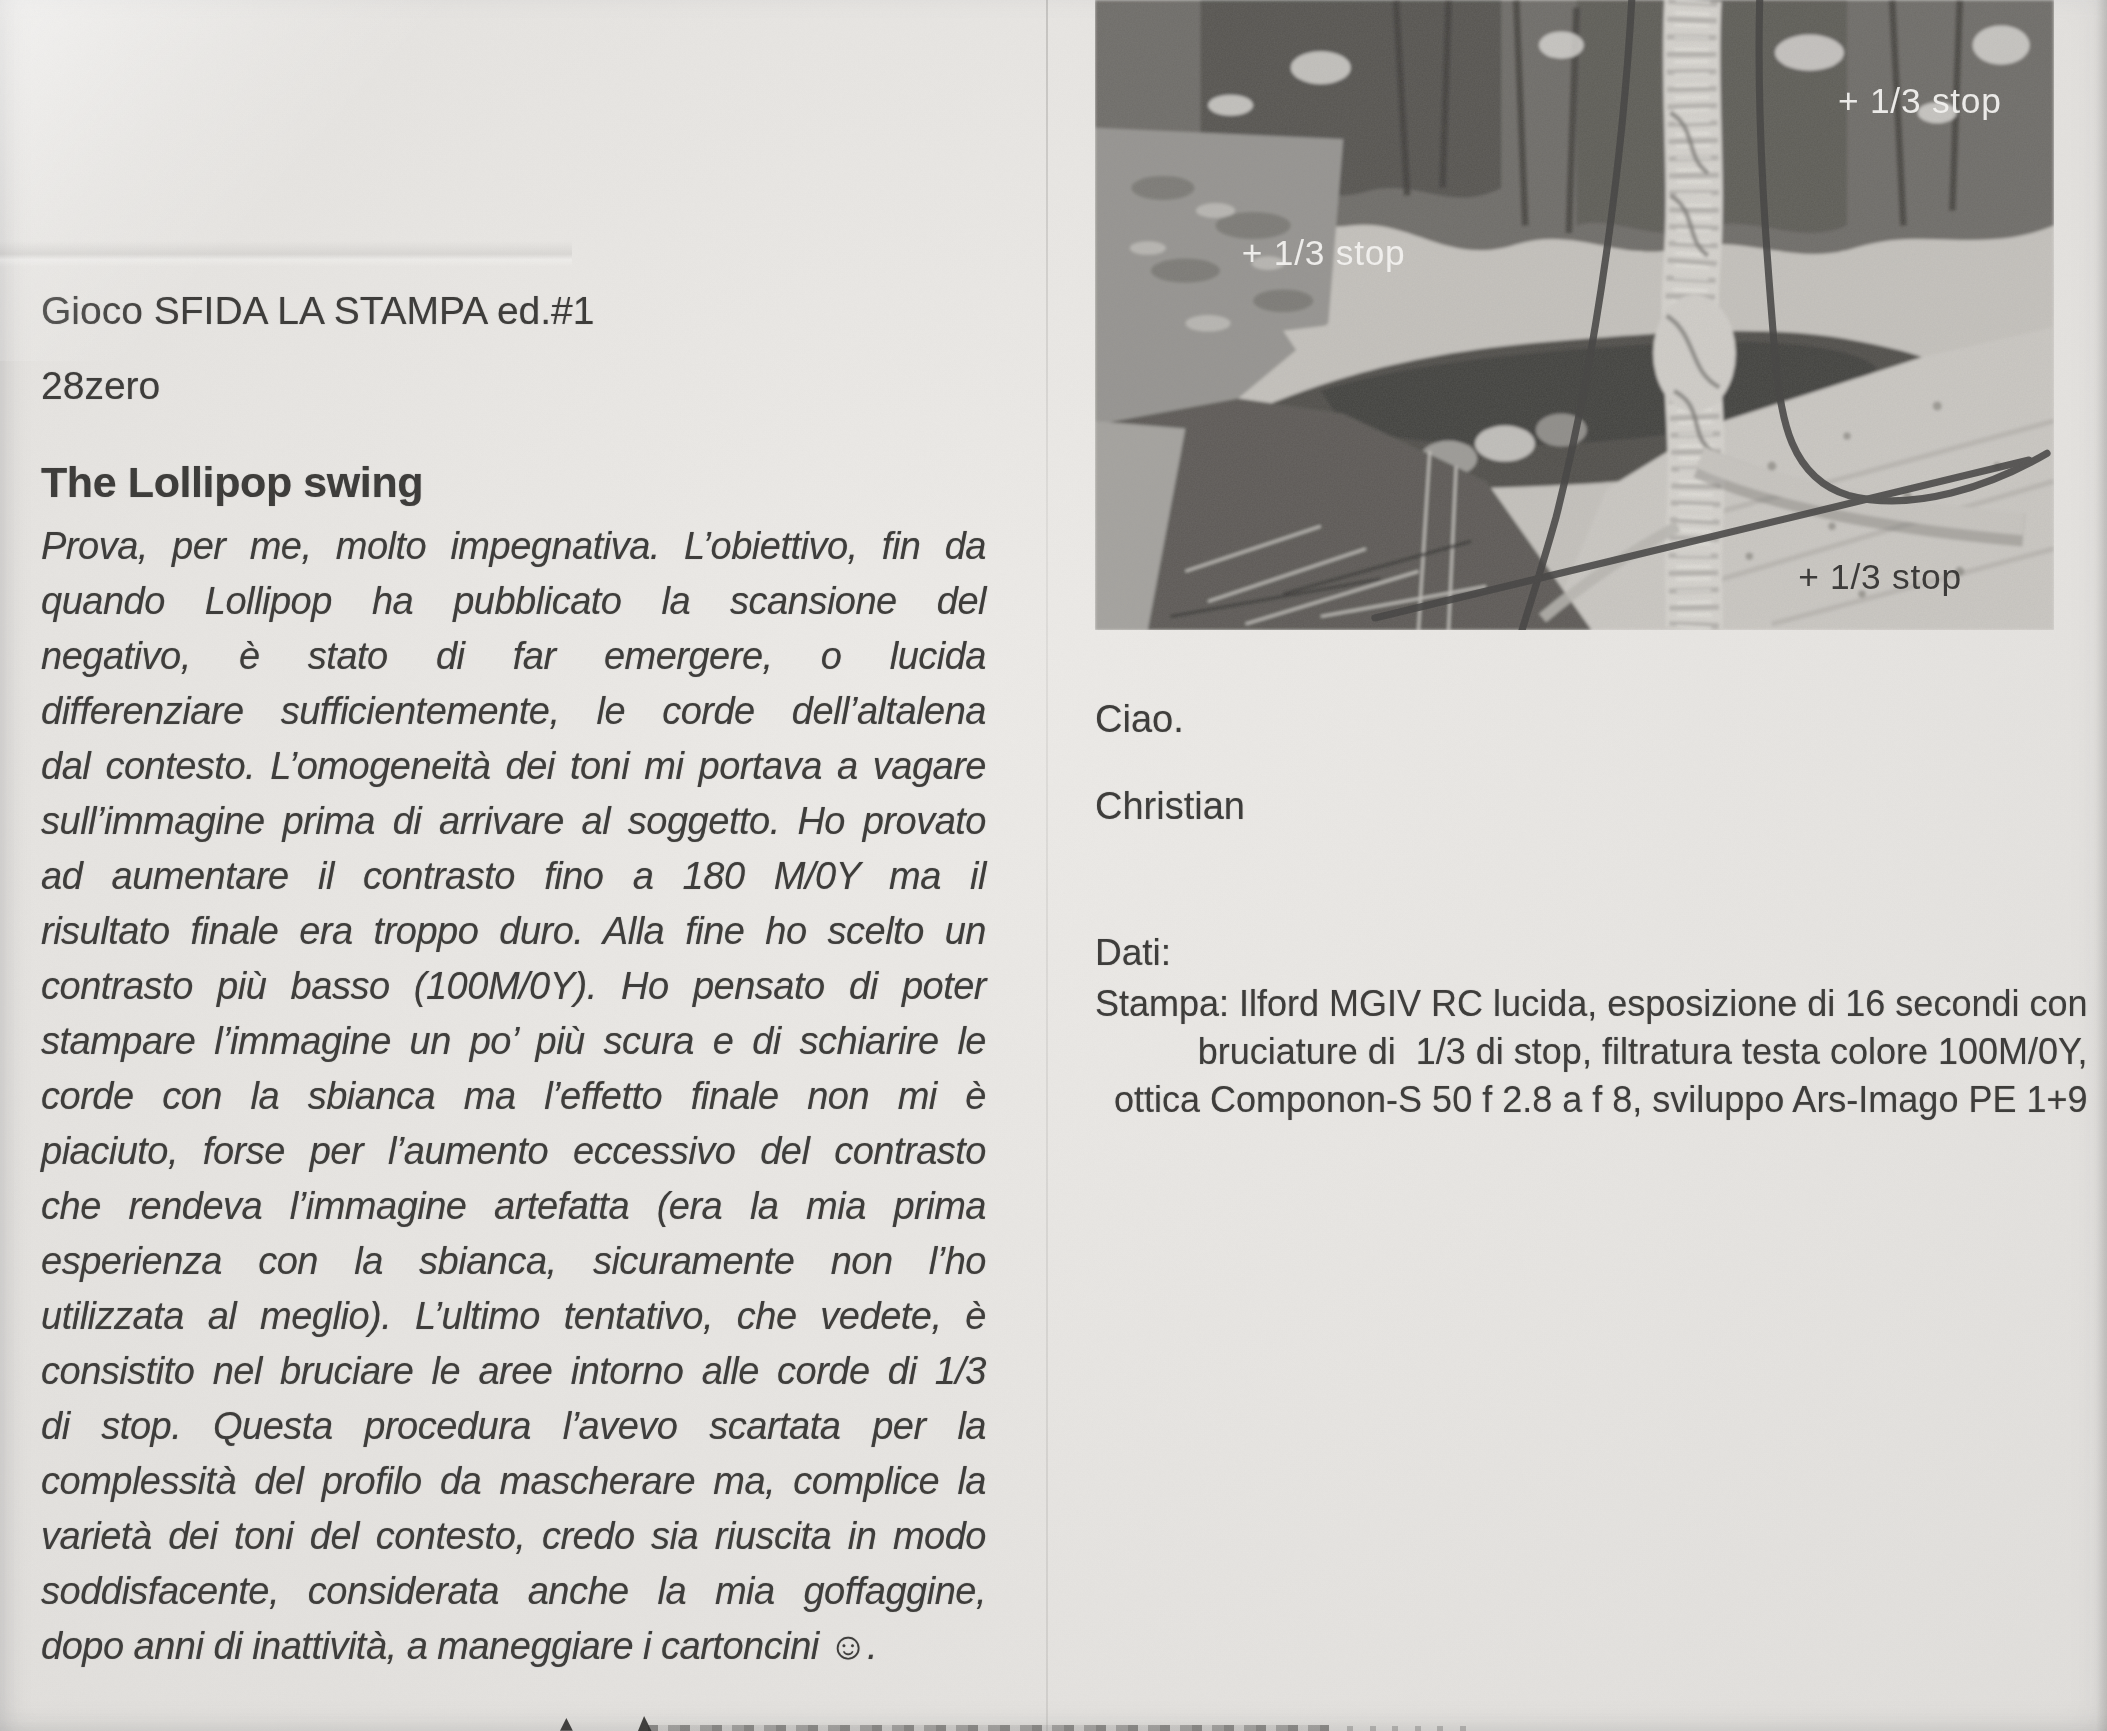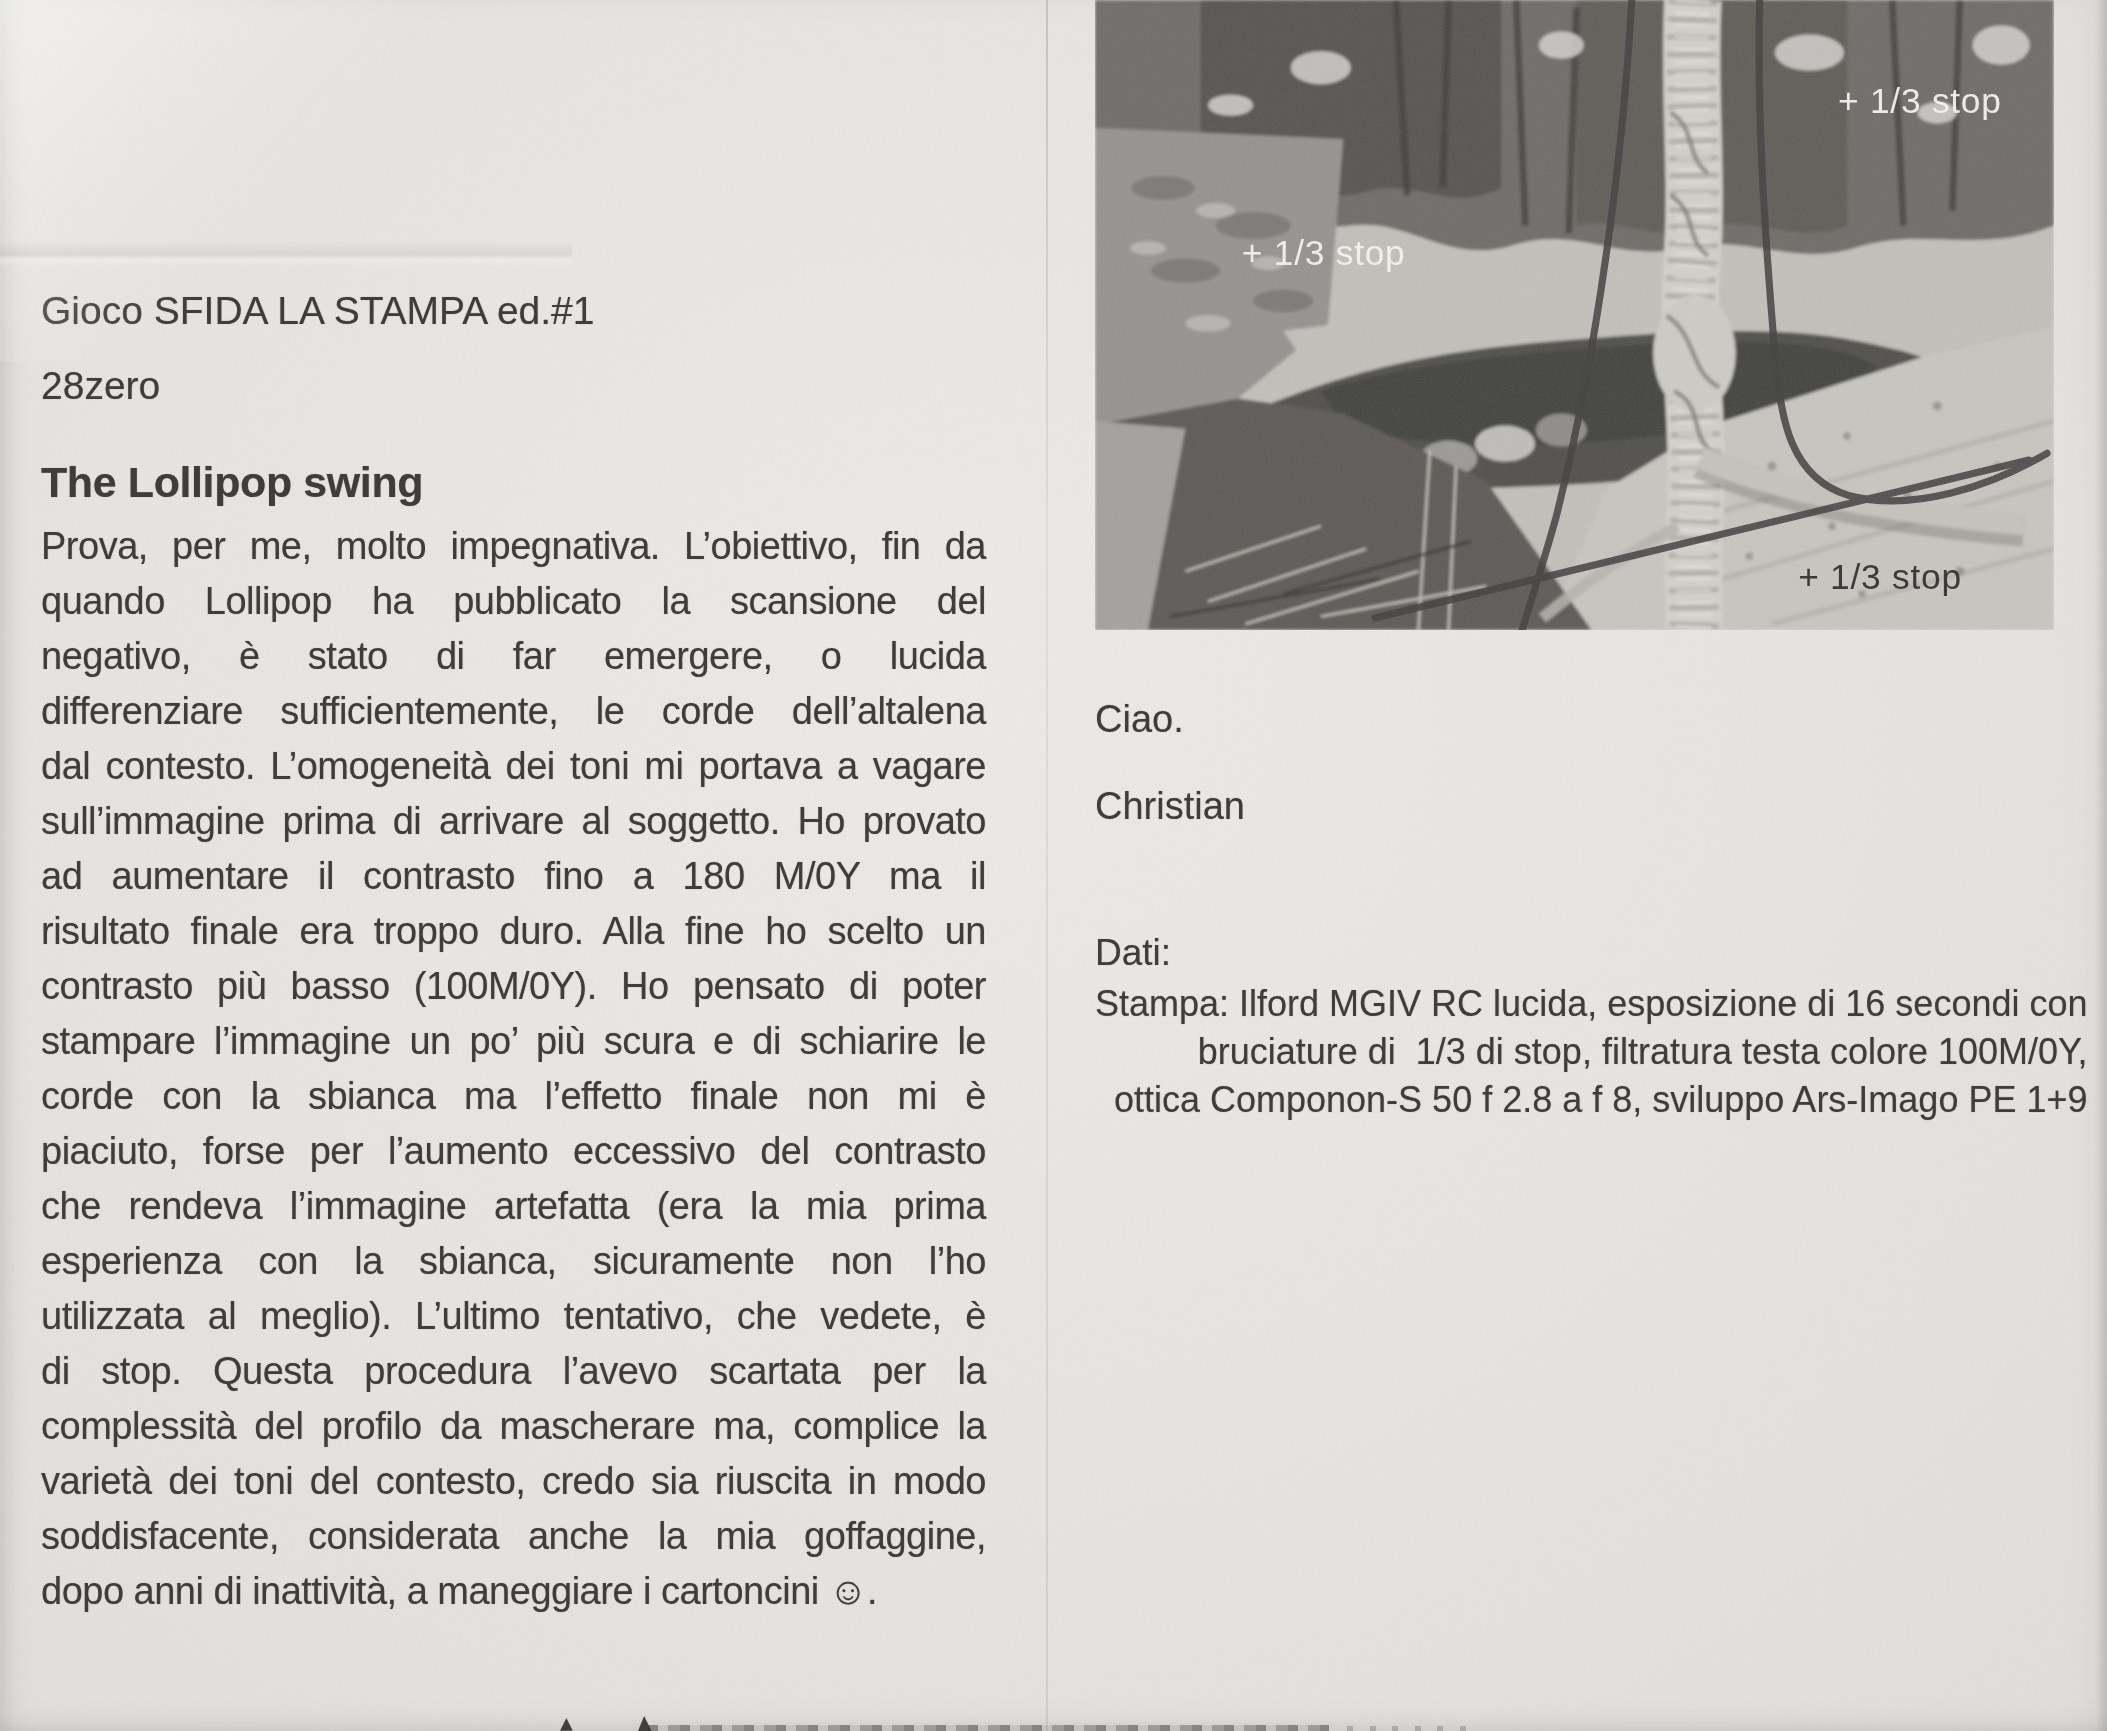--- a/index.html
+++ b/index.html
@@ -8,21 +8,21 @@
     overflow:hidden;font-family:"Liberation Sans",sans-serif;color:#3c3b39;
     box-shadow:inset 16.6px 0 30px -16.6px rgba(95,95,100,.28),
                inset -19.6px 0 38px -21px rgba(120,120,124,.22),
                inset 0 -16.6px 34px -19.6px rgba(110,110,112,.20),
                inset 0 13.5px 30px -19.6px rgba(255,255,255,.5);}
   .txt{position:absolute;text-shadow:0 0 1.1px rgba(60,59,57,.45);}
   .game-title{left:41px;top:287px;font-size:39px;line-height:47px;}
   .alias{left:41px;top:346px;font-size:39px;line-height:47px;margin-top:16px;}
   .print-title{left:41px;top:457px;font-size:43px;line-height:51px;font-weight:700;letter-spacing:-0.4px;}
   .body-block{position:absolute;left:41px;top:519px;width:945px;font-size:38px;
-    line-height:55px;letter-spacing:-0.5px;}
+    line-height:55px;letter-spacing:-0.5px;font-style:italic;}
   .bline{text-align:justify;text-align-last:justify;white-space:normal;
     text-shadow:0 0 1.1px rgba(60,59,57,.45);}
   .bline.last{text-align-last:left;}
   .photo-wrap{position:absolute;left:1095px;top:0;width:1118px;height:630px;}
   .salutation{left:1095px;top:697px;font-size:38px;line-height:45px;}
   .signature{left:1095px;top:784px;font-size:38px;line-height:45px;}
   .details-label{left:1095px;top:930px;font-size:37px;line-height:45px;}
   .details-block{position:absolute;left:1095px;top:980px;font-size:36px;line-height:48px;text-align:right;}
   .dline{white-space:pre;text-shadow:0 0 1.1px rgba(60,59,57,.45);}
   
@@ -67,20 +67,21 @@
       <div class="bline">sull’immagine prima di arrivare al soggetto. Ho provato</div>
       <div class="bline">ad aumentare il contrasto fino a 180 M/0Y ma il</div>
       <div class="bline">risultato finale era troppo duro. Alla fine ho scelto un</div>
       <div class="bline">contrasto più basso (100M/0Y). Ho pensato di poter</div>
       <div class="bline">stampare l’immagine un po’ più scura e di schiarire le</div>
       <div class="bline">corde con la sbianca ma l’effetto finale non mi è</div>
       <div class="bline">piaciuto, forse per l’aumento eccessivo del contrasto</div>
       <div class="bline">che rendeva l’immagine artefatta (era la mia prima</div>
       <div class="bline">esperienza con la sbianca, sicuramente non l’ho</div>
       <div class="bline">utilizzata al meglio). L’ultimo tentativo, che vedete, è</div>
+      <div class="bline">consistito nel bruciare le aree intorno alle corde di 1/3</div>
       <div class="bline">di stop. Questa procedura l’avevo scartata per la</div>
       <div class="bline">complessità del profilo da mascherare ma, complice la</div>
       <div class="bline">varietà dei toni del contesto, credo sia riuscita in modo</div>
       <div class="bline">soddisfacente, considerata anche la mia goffaggine,</div>
       <div class="bline last">dopo anni di inattività, a maneggiare i cartoncini ☺.</div>
     </div>
 
   <div class="photo-wrap">
     <svg width="959" height="630" viewBox="0 0 1275 838">
       <defs>

